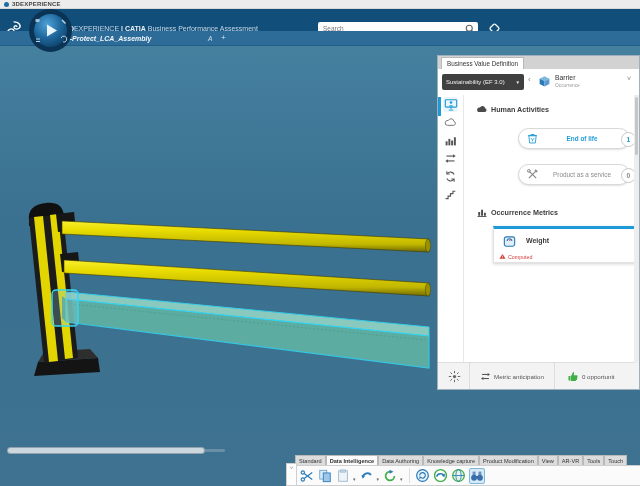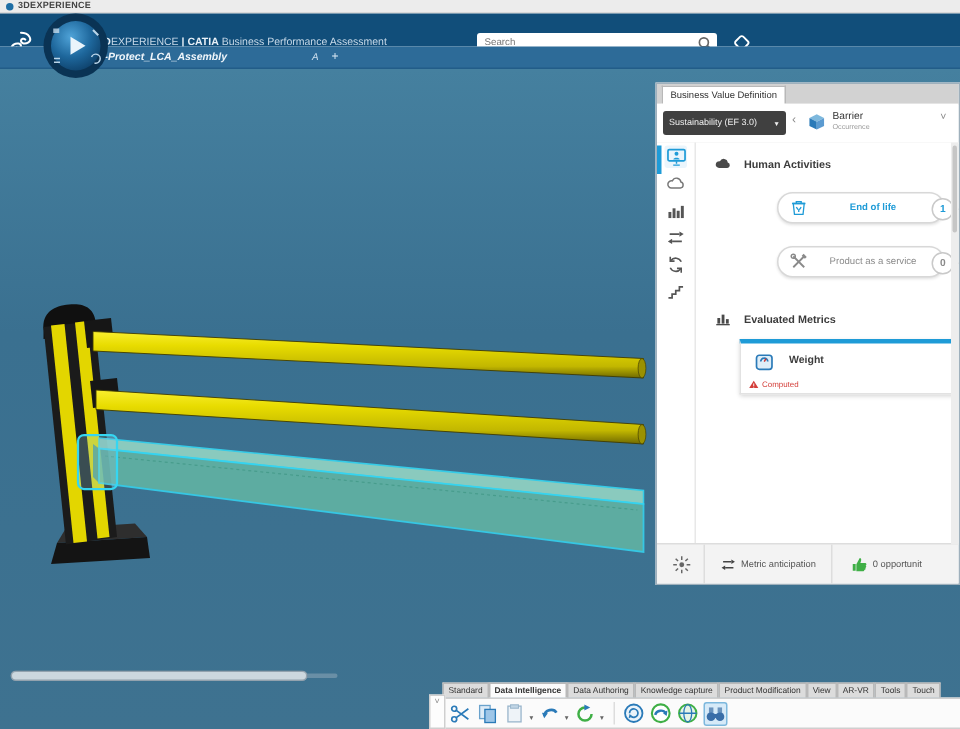--- a/index.html
+++ b/index.html
@@ -54,21 +54,21 @@
   .p-objname{position:absolute;left:117px;top:5px;font-size:6.8px;color:#333;}
   .p-objtype{position:absolute;left:117px;top:14px;font-size:4.8px;color:#9a9a9a;}
   .p-chevD{position:absolute;right:8px;top:6px;font-size:7px;color:#888;}
   .p-strip{position:absolute;left:0;top:39px;bottom:26px;width:26px;background:#fff;
            border-right:1px solid #e8e8e8;display:flex;flex-direction:column;align-items:center;
            padding-top:2px;gap:3px;box-sizing:border-box;}
   .p-strip .sic{width:15px;height:15px;display:flex;align-items:center;justify-content:center;}
   .sic.sel{background:#eaf5fc;border-radius:2px;}
   .p-selmark{position:absolute;left:0;top:41px;width:3px;height:19px;background:var(--accent);z-index:2;}
   .p-body{position:absolute;left:26px;top:39px;right:0;bottom:26px;overflow:hidden;background:#fff;}
-  .sec-hdr{position:absolute;display:flex;align-items:center;gap:8px;justify-content:space-between;}
+  .sec-hdr{position:absolute;display:flex;align-items:center;gap:3px;justify-content:space-between;}
   .sec-hdr .shic{width:12px;height:12px;}
   .sec-hdr .shtx{font-size:7.2px;font-weight:bold;color:#3c3c3c;}
   .ha-hdr{left:12px;top:8px;}
   .em-hdr{left:12px;top:111px;}
   .activities{position:absolute;left:0;top:33px;right:0;}
   .pill-row{margin:0 0 15px 54px;height:21px;}
   .pill{position:relative;width:112px;height:21px;border:1px solid #d8d8d8;border-radius:11px;background:#fff;
         display:flex;align-items:center;box-shadow:0 1px 2px rgba(0,0,0,.12);box-sizing:border-box;}
   .pill-ic{margin-left:7px;width:13px;height:13px;flex:none;}
   .pill-label{flex:1;text-align:center;font-size:6.4px;color:#8a8a8a;padding-right:4px;}
@@ -325,21 +325,21 @@
 
     <div class="sec-hdr em-hdr">
       <svg class="shic" viewBox="0 0 16 16">
         <g fill="#4a4a4a">
             <rect x="3" y="8" width="2.5" height="5"></rect>
             <rect x="6.8" y="5" width="2.5" height="8"></rect>
             <rect x="10.6" y="9" width="2.5" height="4"></rect>
             <rect x="2" y="13.3" width="12" height="1.2"></rect>
           </g>
       </svg>
-      <span class="shtx">Evaluated Metrics</span>
+      <span class="shtx">Occurrence Metrics</span>
     </div>
 
     <div class="metric-card">
       <svg class="mc-ic" viewBox="0 0 16 16">
         <rect x="2.5" y="3" width="11" height="10" rx="2" fill="#dfeef8" stroke="#2a7ab8" stroke-width="1.2"></rect>
         <path d="M5.5 7.5 a2.5 2.5 0 0 1 5 0" fill="none" stroke="#2a7ab8" stroke-width="1.2"></path>
         <path d="M8 7.5 L9.2 5.4" stroke="#c33" stroke-width="1"></path>
       </svg>
       <span class="mc-label">Weight</span>
       <span class="mc-status">

